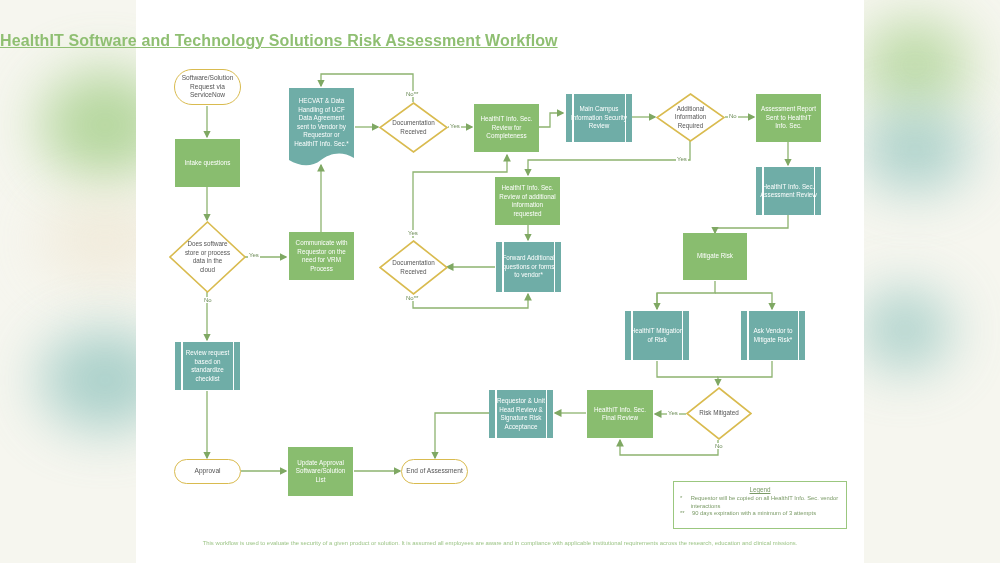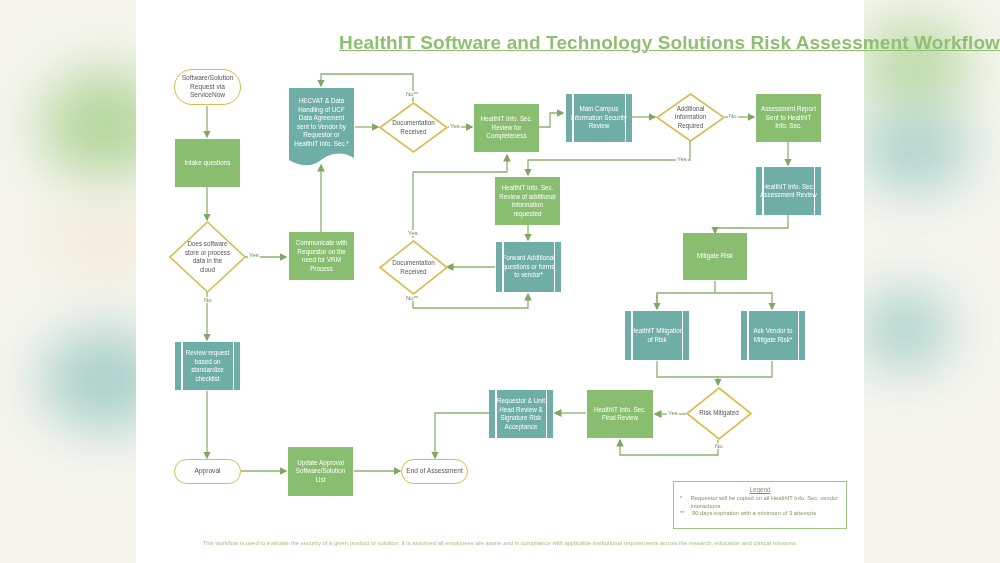--- a/index.html
+++ b/index.html
@@ -1,20 +1,20 @@
 <!DOCTYPE html>
 <html><head>
 <meta charset="utf-8">
 <style>
   html, body { margin:0; padding:0; }
   body { width:1000px; height:563px; overflow:hidden; position:relative; background:#f6f6ef; font-family:"Liberation Sans", sans-serif; }
   .bg { position:absolute; inset:0; overflow:hidden; }
   .blob { position:absolute; border-radius:50%; filter:blur(28px); opacity:.75; }
   .page { position:absolute; left:136px; top:0; width:728px; height:563px; background:#ffffff; }
-  .title { position:absolute; left:0; top:32px; width:1000px; text-align:right; font-size:19px; font-weight:bold; color:#8fbf72; text-decoration:underline; text-decoration-thickness:1px; letter-spacing:0.1px; }
+  .title { position:absolute; left:0; top:32px; width:1000px; text-align:left; font-size:16px; font-weight:bold; color:#8fbf72; text-decoration:underline; text-decoration-thickness:1px; letter-spacing:0.1px; }
   svg.links { position:absolute; left:0; top:0; width:1000px; height:563px; }
   .node { position:absolute; display:flex; align-items:center; justify-content:center; text-align:center; box-sizing:border-box; font-size:6.3px; line-height:1.35; color:#ffffff; padding:2px 4px; }
   .proc { background:#89bd6f; }
   .sub { background:#6fada7; }
   .sub::before, .sub::after { content:""; position:absolute; top:0; bottom:0; width:1.5px; background:#ffffff; }
   .sub::before { left:6px; } .sub::after { right:6px; }
   .term { background:#ffffff; border:1.6px solid #d9bb4f; border-radius:20px; color:#555; font-size:6.6px; }
   .doc { background:#6fada7; }
   .dec { position:absolute; display:flex; align-items:center; justify-content:center; text-align:center; font-size:6.3px; line-height:1.35; color:#555; }
   .dec svg { position:absolute; inset:0; }

